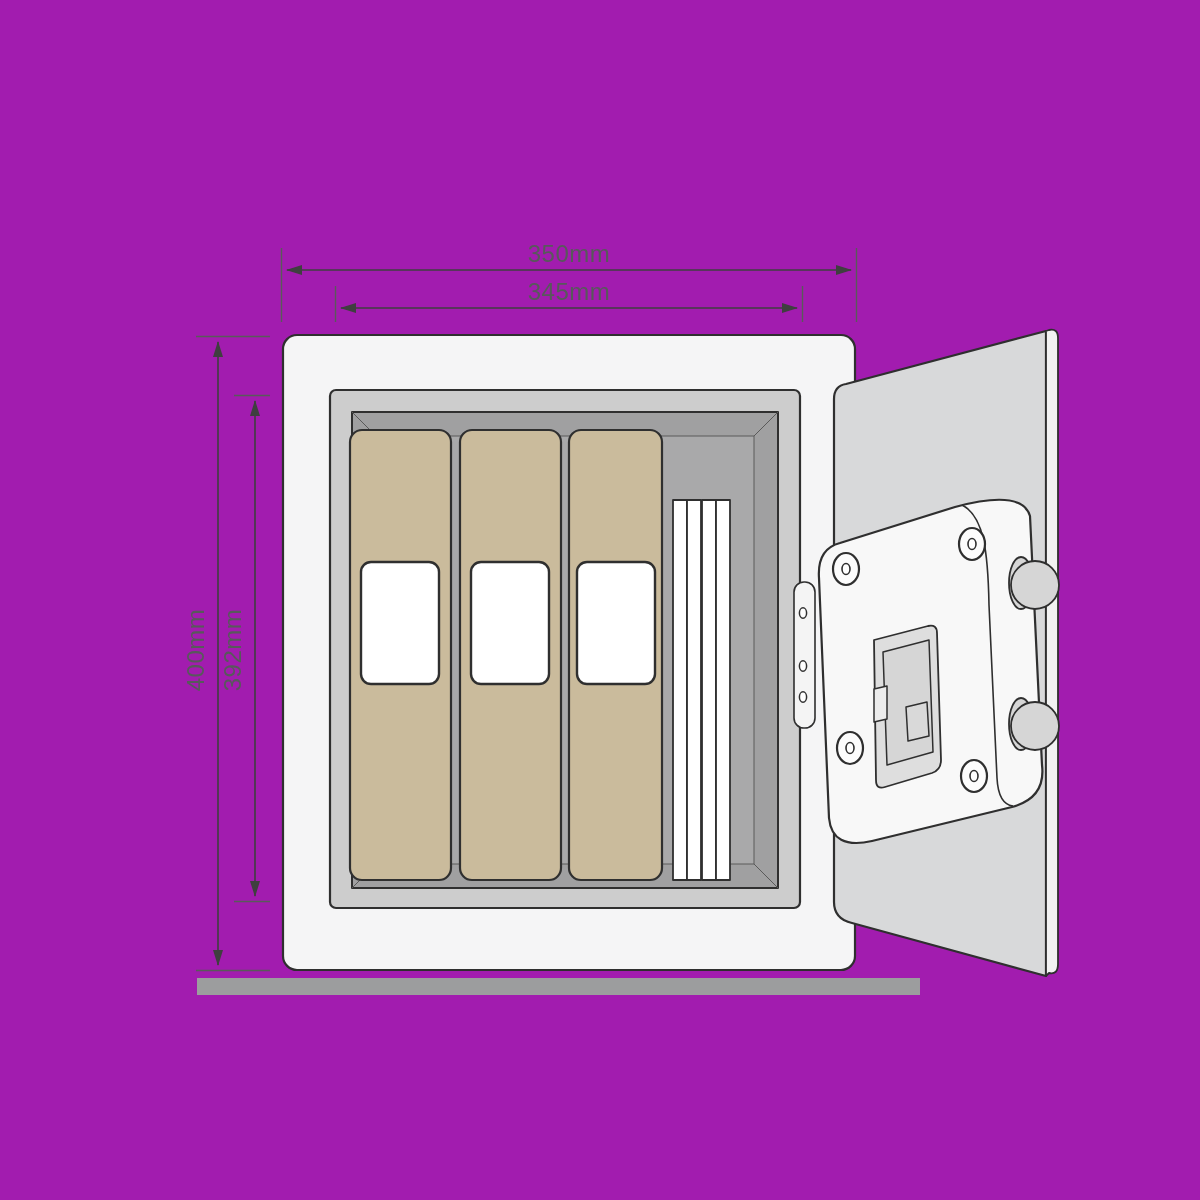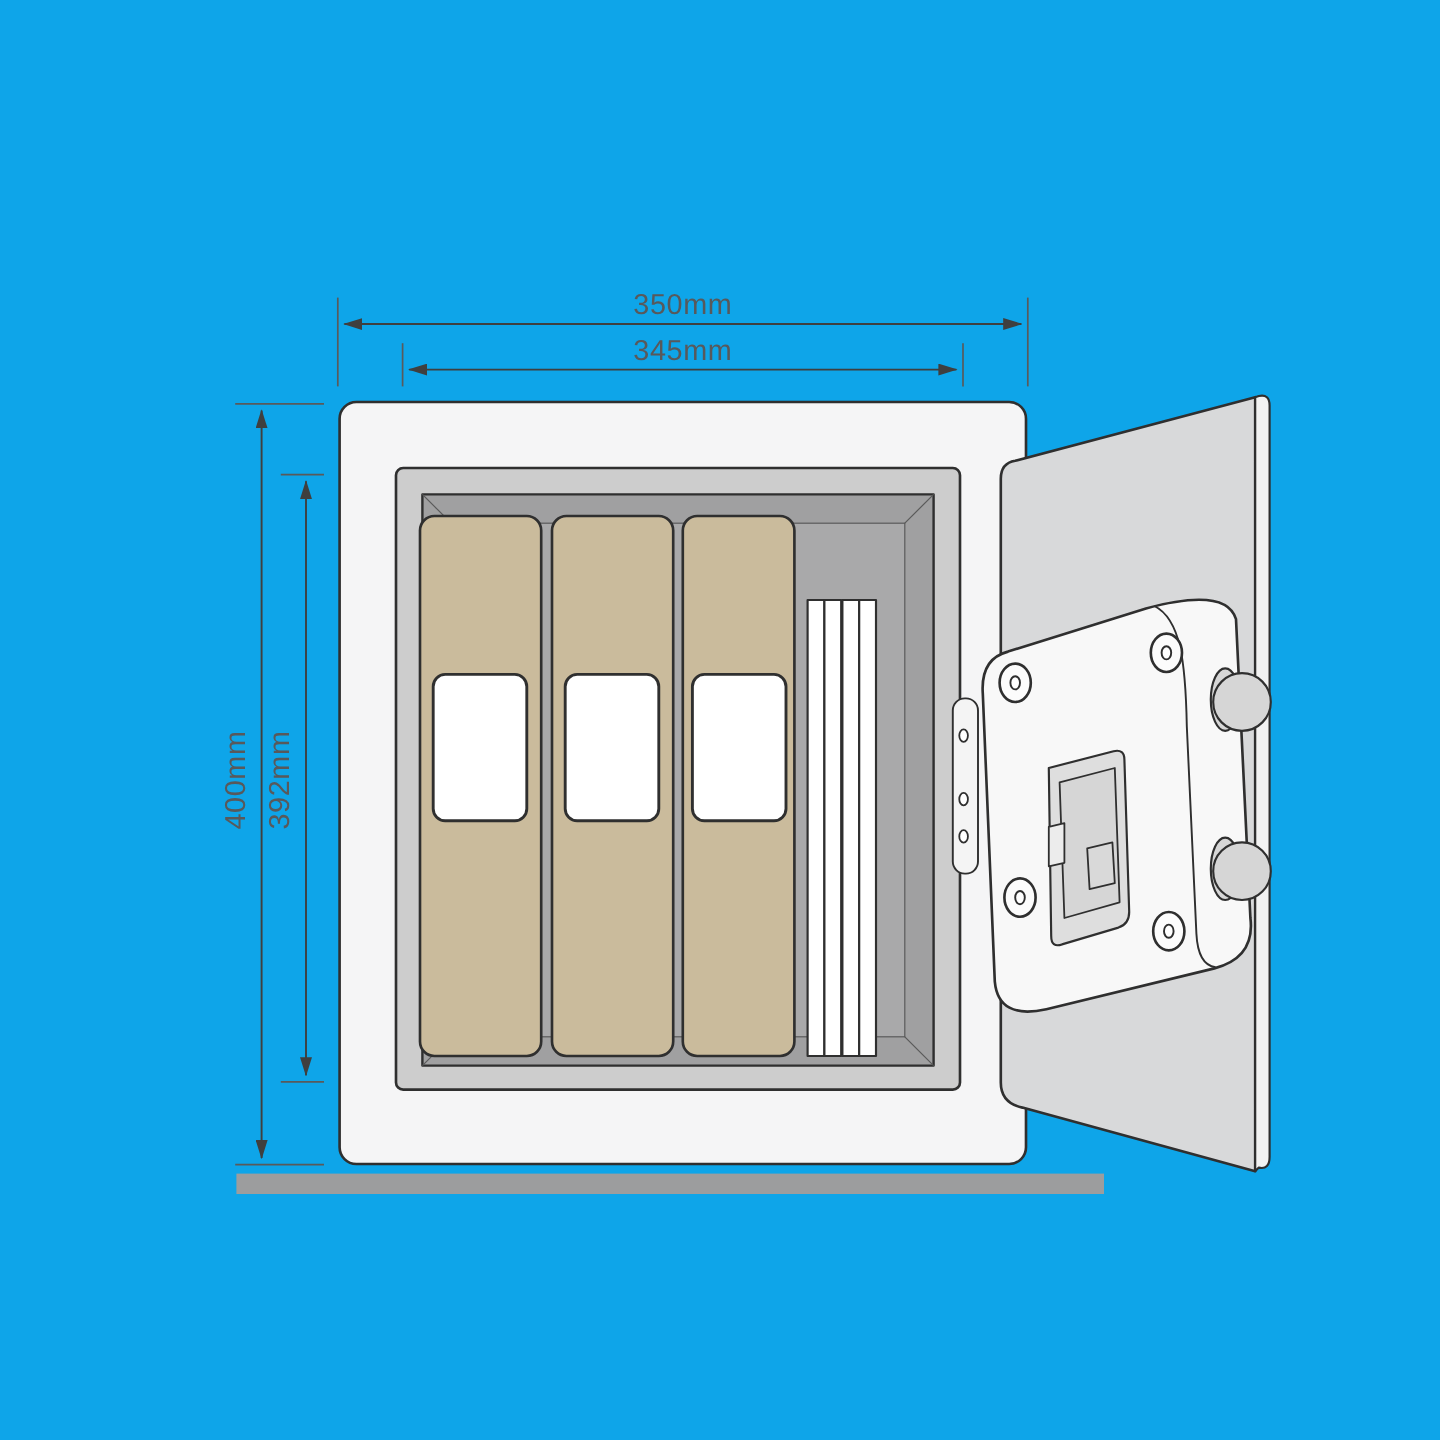--- a/index.html
+++ b/index.html
@@ -1,18 +1,18 @@
 <!DOCTYPE html>
 <html><head>
 <meta charset="utf-8">
 <style>
   html, body { margin: 0; padding: 0; background: #ffffff; }
   .canvas {
     width: 1200px; height: 1200px;
-    background: #0ea5e9;
+    background: #a21caf;
     position: relative;
     font-family: "Liberation Sans", sans-serif;
   }
   svg { display: block; }
   .ol   { stroke: #2f2f2f; stroke-linejoin: round; }
   .thin { stroke: #5a5a5a; }
   .dim-line { stroke: #3f3f3f; stroke-width: 1.6; fill: none; }
   .ext-line { stroke: #5a5a5a; stroke-width: 1.4; fill: none; }
   .dim-text {
     font-family: "Liberation Sans", sans-serif;

